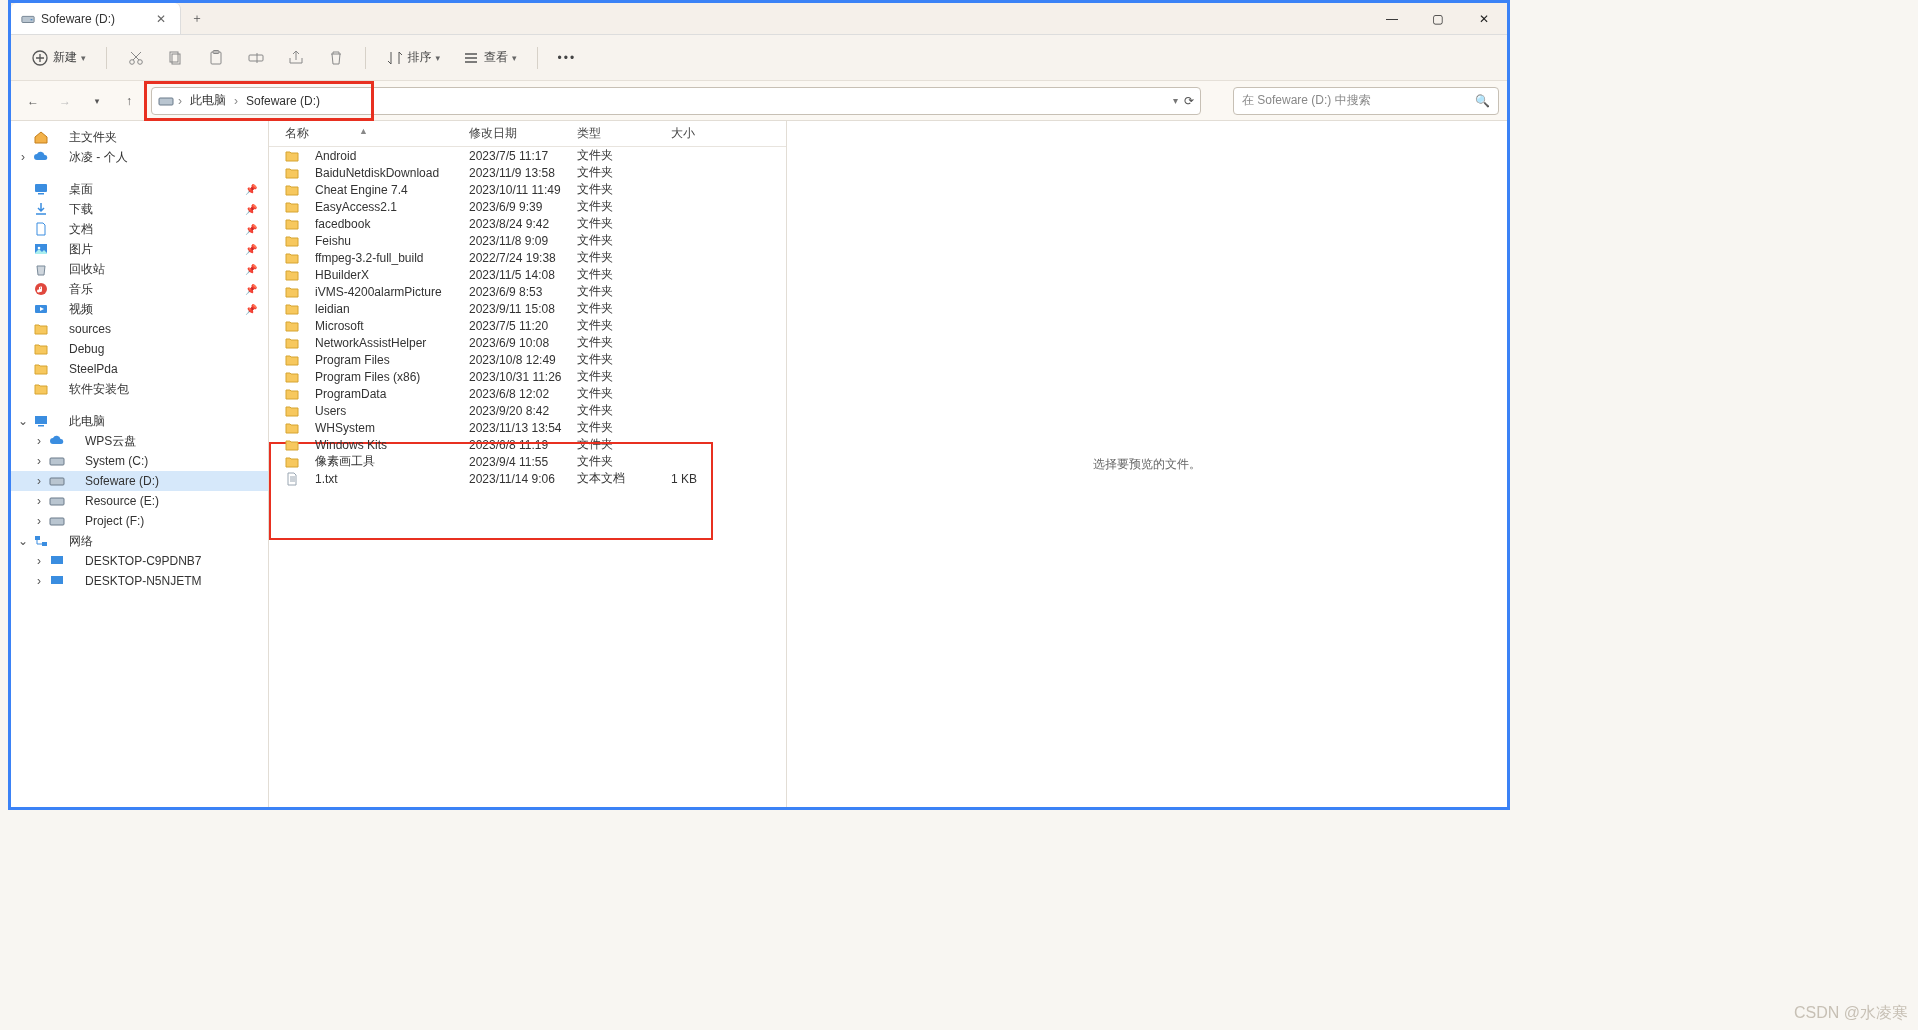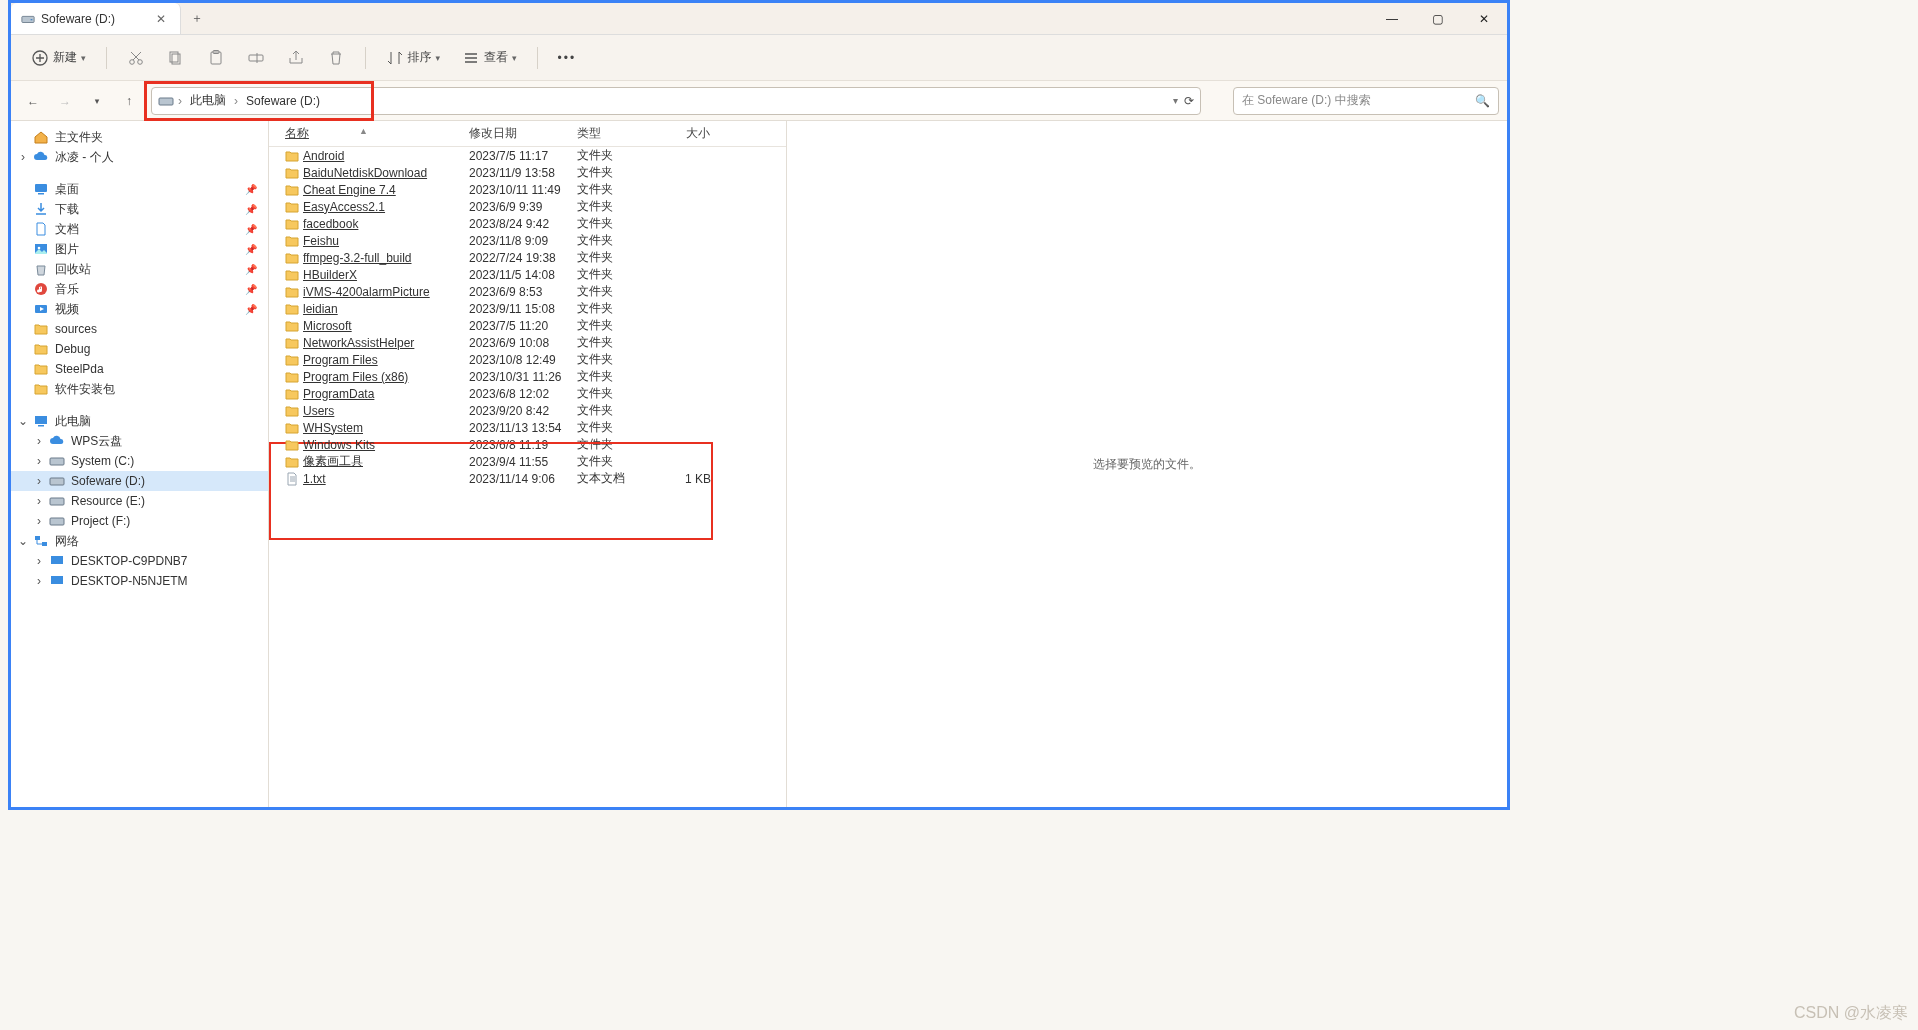--- a/index.html
+++ b/index.html
@@ -20,38 +20,38 @@
 .nav-btn { width: 28px; height: 28px; display: flex; align-items: center; justify-content: center; color: #555; border-radius: 4px; cursor: pointer; }
 .addr-wrap { position: relative; }
 .address { flex: 0 0 auto; display: flex; align-items: center; background: #fff; border: 1px solid #c7c0b5; border-radius: 4px; height: 28px; padding: 0 6px; gap: 4px; min-width: 1050px; margin-left: 4px; }
 .address .crumb { padding: 0 4px; cursor: pointer; }
 .address .sep { color: #888; }
 .red-addr { position: absolute; left: -3px; top: -6px; width: 230px; height: 40px; border: 3px solid #e83020; pointer-events: none; }
 .addr-btns { margin-left: auto; display: flex; gap: 6px; align-items: center; }
 .search { display: flex; align-items: center; background: #fff; border: 1px solid #c7c0b5; border-radius: 4px; height: 28px; width: 266px; padding: 0 8px; color: #888; margin-left: 8px; }
 .body { flex: 1; display: flex; overflow: hidden; }
 .sidebar { width: 258px; border-right: 1px solid #e2ddd5; overflow-y: auto; padding: 6px 0; background: #fff; }
-.sb-item { display: flex; align-items: center; height: 20px; padding: 0 4px 0 22px; gap: 6px; cursor: pointer; position: relative; }
+.sb-item { display: flex; align-items: center; height: 20px; padding: 0 4px 0 22px; gap: 20px; cursor: pointer; position: relative; }
 .sb-item.selected { background: #d6e8fa; }
 .sb-item.ind1 { padding-left: 38px; }
 .sb-item .expander { position: absolute; left: 6px; width: 12px; text-align: center; color: #555; }
 .sb-item.ind1 .expander { left: 22px; }
 .sb-item .pin { margin-left: auto; color: #999; font-size: 10px; margin-right: 6px; }
 .sb-ico { width: 16px; height: 16px; display: inline-block; }
 .sb-gap { height: 12px; }
 .main { flex: 1; display: flex; flex-direction: column; border-right: 1px solid #e2ddd5; position: relative; }
 .list-header { display: flex; height: 26px; align-items: center; border-bottom: 1px solid #e8e4de; font-size: 12px; color: #444; }
-.col-name { width: 200px; padding-left: 16px; position: relative; text-decoration: underline; }
+.col-name { width: 200px; padding-left: 16px; position: relative; }
 .sort-caret { position: absolute; left: 90px; top: 1px; color: #888; font-size: 9px; }
 .col-date { width: 108px; }
 .col-type { width: 94px; }
-.col-size { width: 62px; text-align: center; padding-right: 8px; }
+.col-size { width: 62px; text-align: left; padding-right: 8px; }
 .list { flex: 1; overflow-y: auto; position: relative; }
 .row { display: flex; height: 17px; align-items: center; font-size: 12px; cursor: pointer; }
-.row .col-name { display: flex; align-items: center; gap: 4px; }
+.row .col-name { display: flex; align-items: center; gap: 16px; }
 .folder-ico, .file-ico { width: 14px; height: 14px; display: inline-block; }
 .red-list { position: absolute; left: 0; top: 295px; width: 444px; height: 98px; border: 2px solid #e83020; pointer-events: none; }
 .preview { width: 720px; display: flex; align-items: center; justify-content: center; color: #666; font-size: 12px; }
 .status { height: 22px; border-top: 1px solid #e2ddd5; display: flex; align-items: center; padding: 0 10px; color: #555; font-size: 12px; }
 .watermark { position: absolute; bottom: 6px; right: 10px; color: #c7c0b5; font-size: 16px; display: flex; align-items: center; gap: 6px; }
 svg { display: block; }
 </style>
 </head>
 <body>
 

